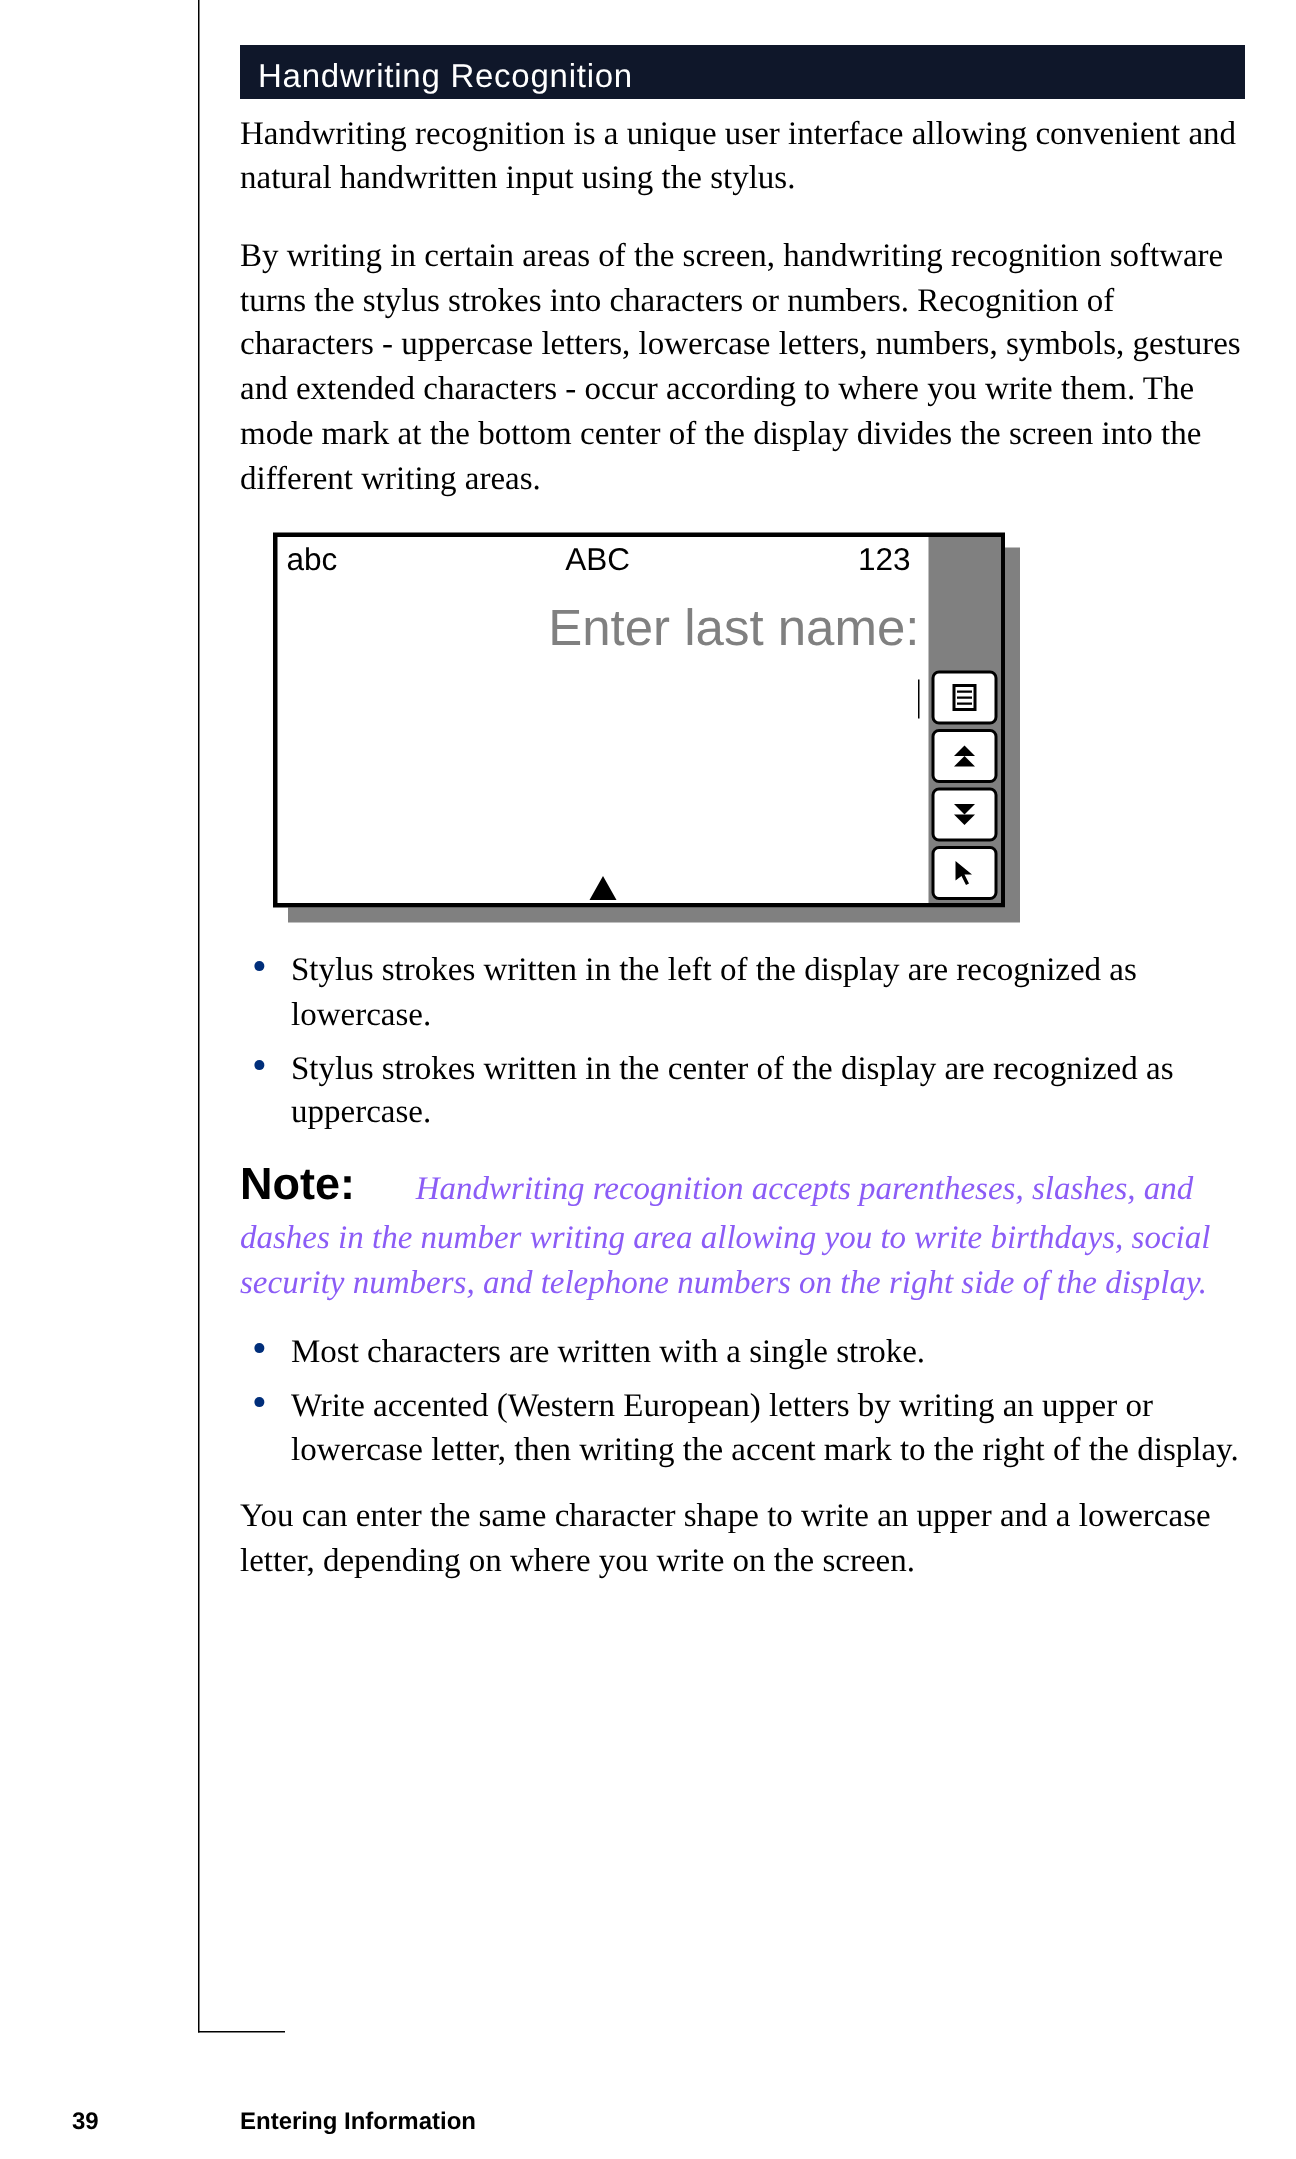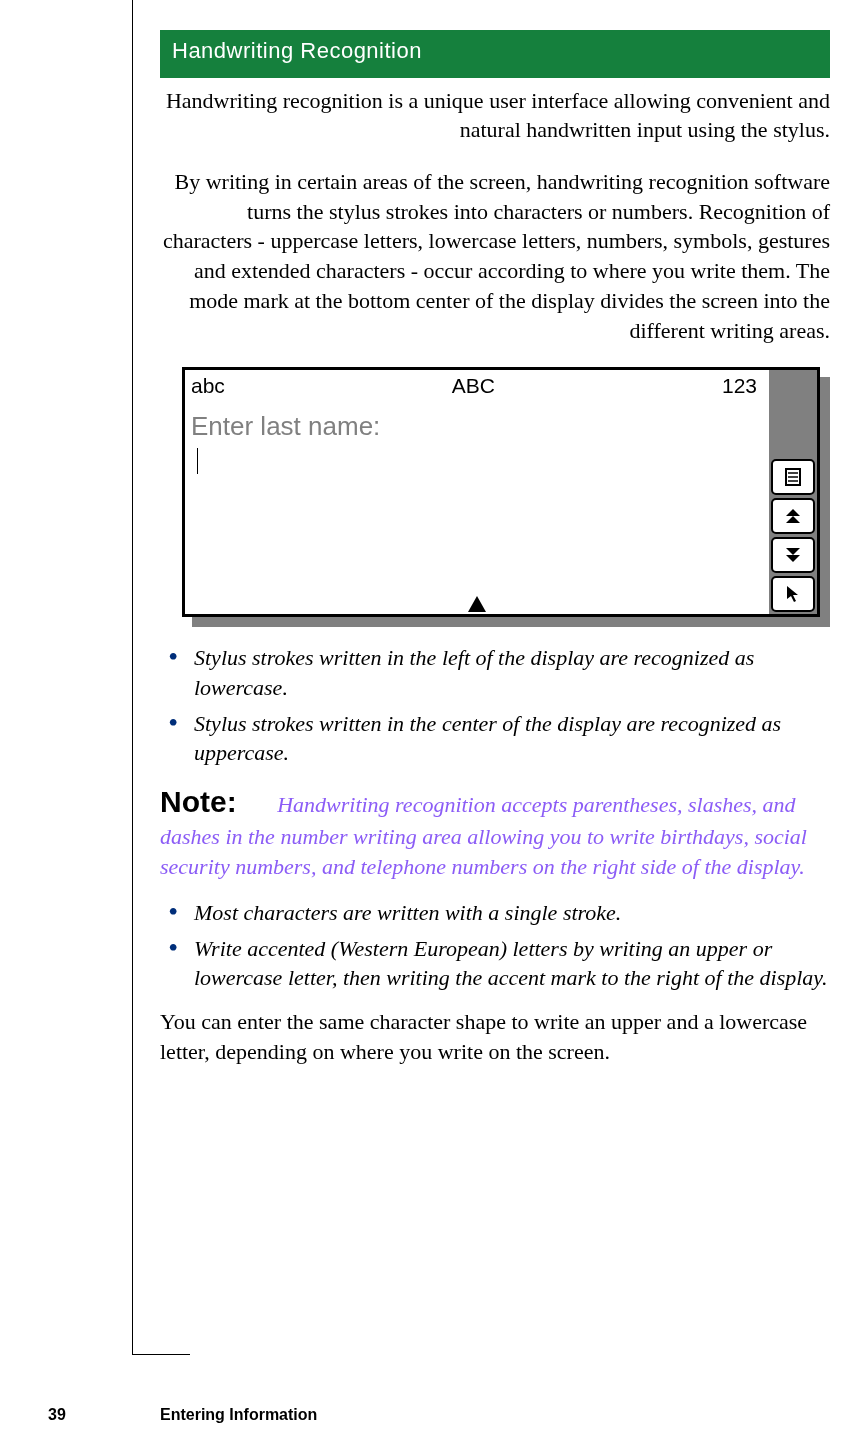--- a/index.html
+++ b/index.html
@@ -29,38 +29,38 @@
       height: 1px;
       background: #000;
     }
     .content {
       position: absolute;
       left: 160px;
       top: 30px;
       width: 670px;
     }
     .heading-bar {
-      background: #15803d;
+      background: #0f172a;
       color: #fff;
       font-family: Arial, Helvetica, sans-serif;
       font-size: 22px;
-      padding: 6px 12px 12px 12px;
+      padding: 6px 12px 0 12px;
       letter-spacing: 0.5px;
       margin-bottom: 8px;
     }
     .para {
       margin-bottom: 22px;
-      text-align: right;
     }
     .figure-wrap {
       margin: 12px 0 26px 22px;
     }
     .figure {
-      width: 638px;
-      position: relative;
+      width: 488px;
+      position: relative;
+      text-align: right;
     }
     .fig-shadow {
       position: absolute;
       top: 10px; left: 10px; right: -10px; bottom: -10px;
       background: #808080;
     }
     .fig-main {
       position: relative;
       border: 3px solid #000;
       background: #fff;
@@ -73,21 +73,21 @@
     }
     .mode-row {
       display: flex;
       justify-content: space-between;
       font-family: Arial, Helvetica, sans-serif;
       font-size: 21px;
       padding: 2px 12px 0 6px;
     }
     .prompt {
       font-family: Arial, Helvetica, sans-serif;
-      font-size: 26px;
+      font-size: 34px;
       color: #808080;
       padding: 8px 6px 0 6px;
     }
     .cursor {
       display: inline-block;
       width: 1px;
       height: 26px;
       background: #000;
       margin-left: 6px;
       vertical-align: -4px;
@@ -122,21 +122,20 @@
       border-radius: 5px;
       height: 36px;
       display: flex;
       align-items: center;
       justify-content: center;
     }
     .side-btn svg { width: 20px; height: 20px; }
     ul.blist {
       list-style: none;
       margin-bottom: 14px;
-      font-style: italic;
     }
     ul.blist li {
       position: relative;
       padding-left: 34px;
       margin-bottom: 6px;
     }
     ul.blist li::before {
       content: "•";
       position: absolute;
       left: 8px;

